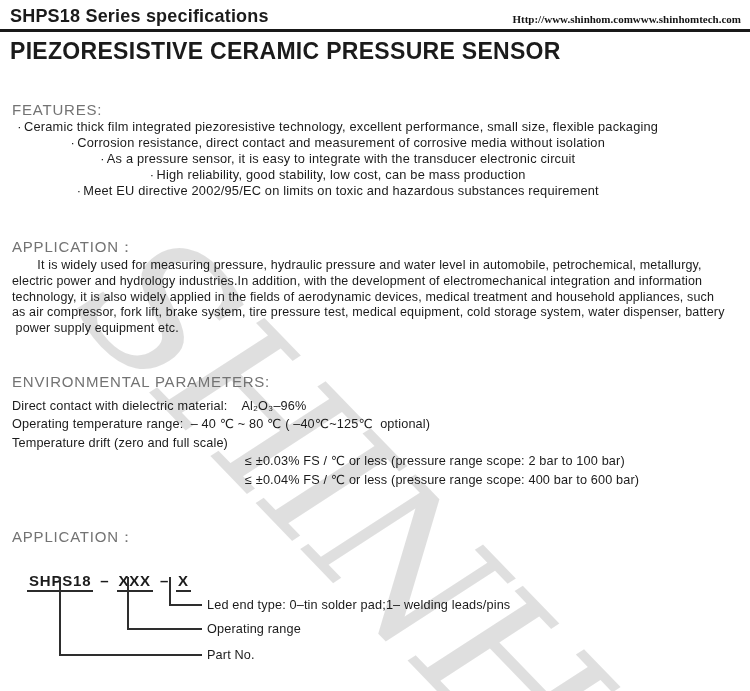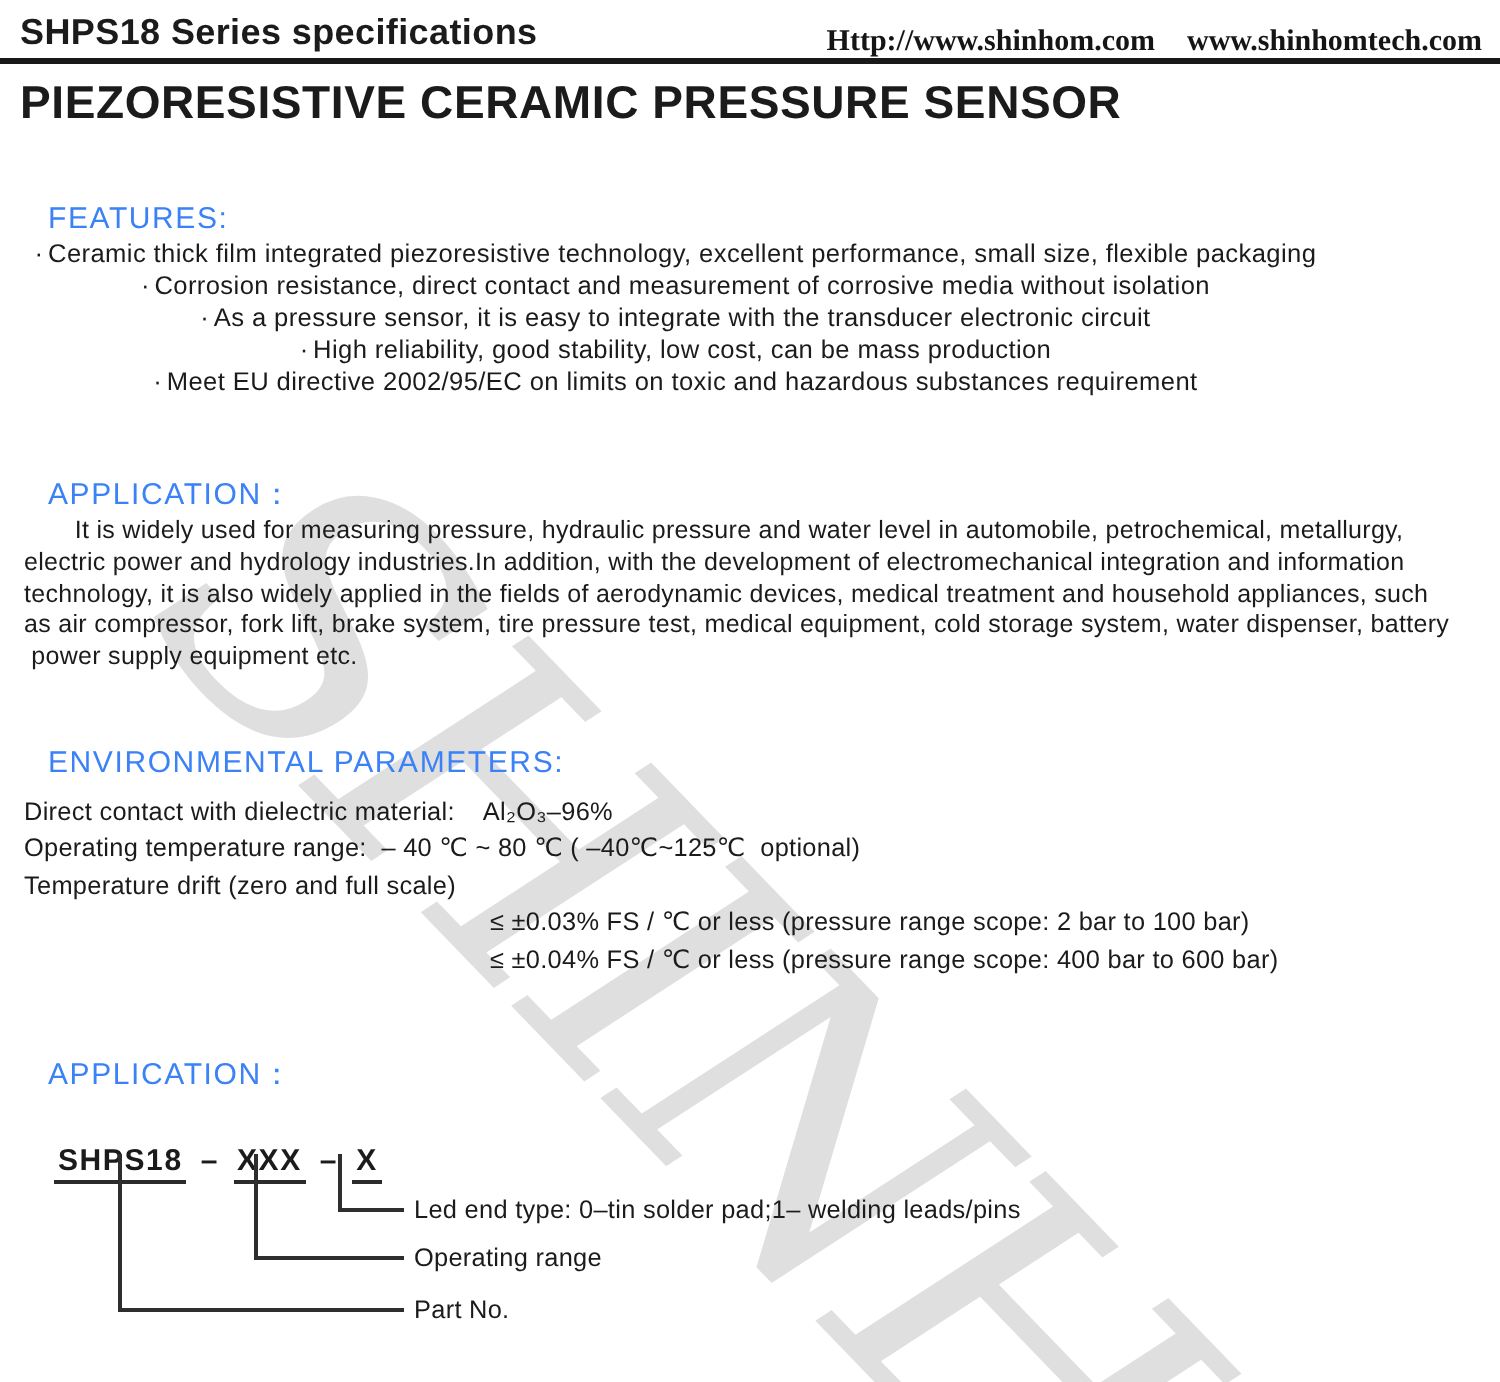--- a/index.html
+++ b/index.html
@@ -11,26 +11,26 @@
   .watermark{
     position:absolute;left:100px;top:195px;z-index:0;
     font-family:"DejaVu Serif","Liberation Serif",serif;
     font-style:italic;font-size:185px;line-height:1.15;letter-spacing:-8px;
     color:#000;opacity:0.12;white-space:nowrap;
     transform:rotate(46deg);transform-origin:50px 105px;
     pointer-events:none;user-select:none;
   }
   
   .hdr-title{position:absolute;left:10px;top:6px;font-size:18px;font-weight:700;letter-spacing:0.2px;}
-  .hdr-urls{position:absolute;right:9px;top:13px;display:flex;gap:16px;
-    font-family:"Liberation Serif","DejaVu Serif",serif;font-size:15px;font-weight:700;color:#151515;}
+  .hdr-urls{position:absolute;right:9px;top:13px;display:flex;gap:0;
+    font-family:"Liberation Serif","DejaVu Serif",serif;font-size:11px;font-weight:700;color:#151515;}
   .rule{position:absolute;left:0;top:29px;width:750px;height:3px;background:#191919;}
   .product-title{position:absolute;left:10px;top:38px;font-size:23px;font-weight:700;letter-spacing:0.3px;}
   
-  .sec-h{position:absolute;left:12px;font-size:15px;letter-spacing:0.8px;color:#3b82f6;margin-left:12px;}
+  .sec-h{position:absolute;left:12px;font-size:15px;letter-spacing:0.8px;color:#737373;}
   .feat-h{top:101px;}
   .app-h{top:238px;}
   .env-h{top:373px;}
   .nom-h{top:528px;}
   
   .feat-list{position:absolute;left:15px;top:119px;font-size:12.8px;letter-spacing:0.2px;line-height:16px;}
   .b-row{white-space:pre;text-align:center;}
   .b-row .dot{display:inline-block;width:9px;}
   
   .app-par{position:absolute;left:12px;top:258px;font-size:12.5px;letter-spacing:0.15px;line-height:15.8px;}

